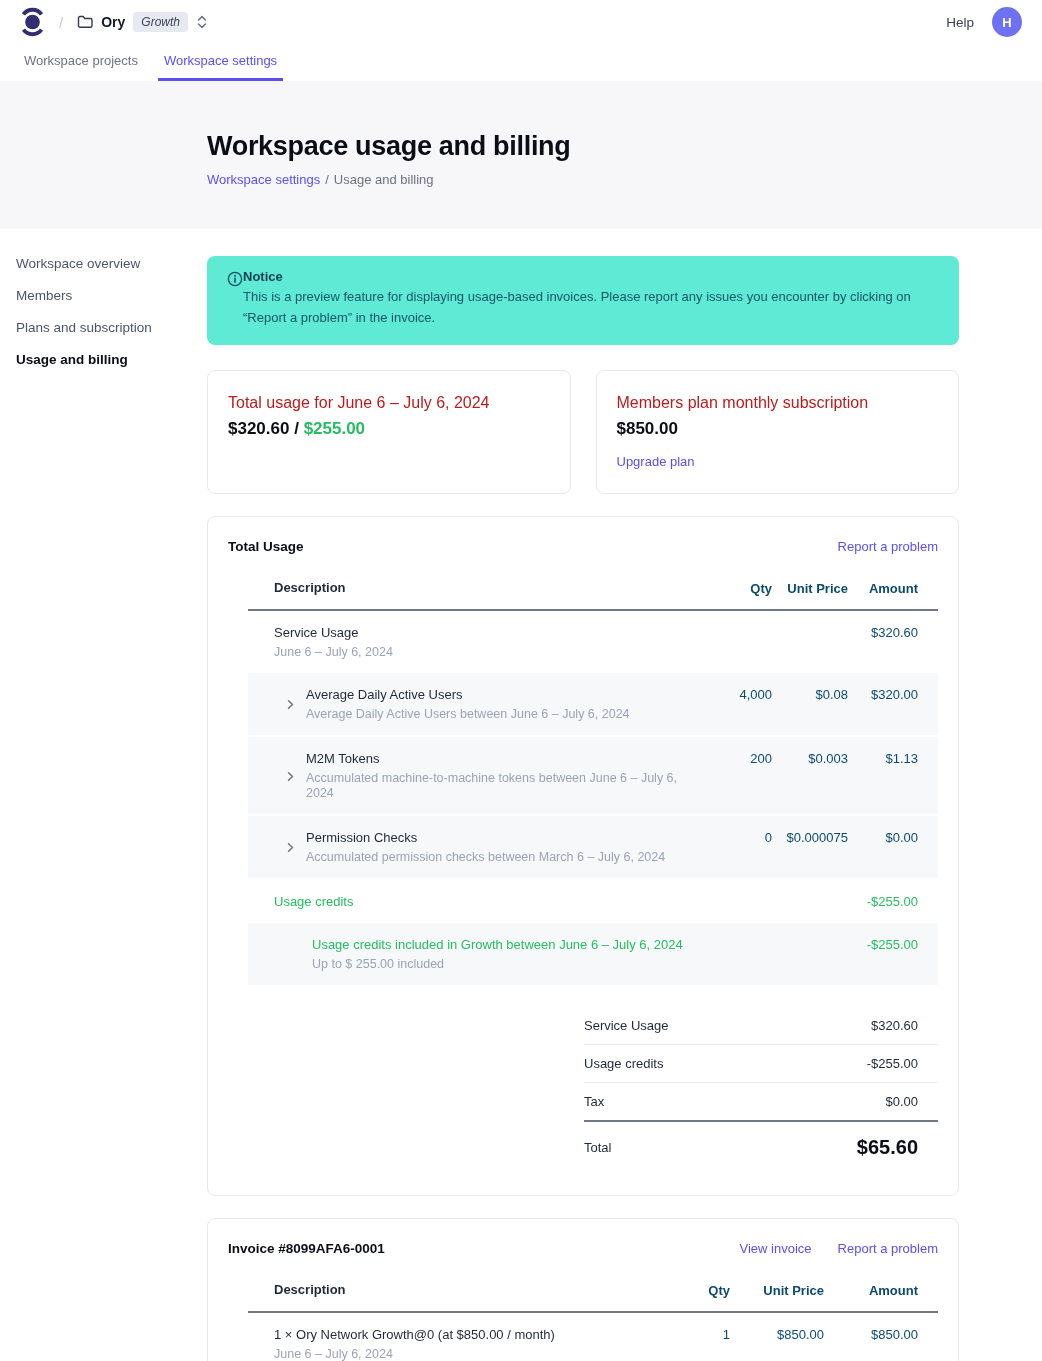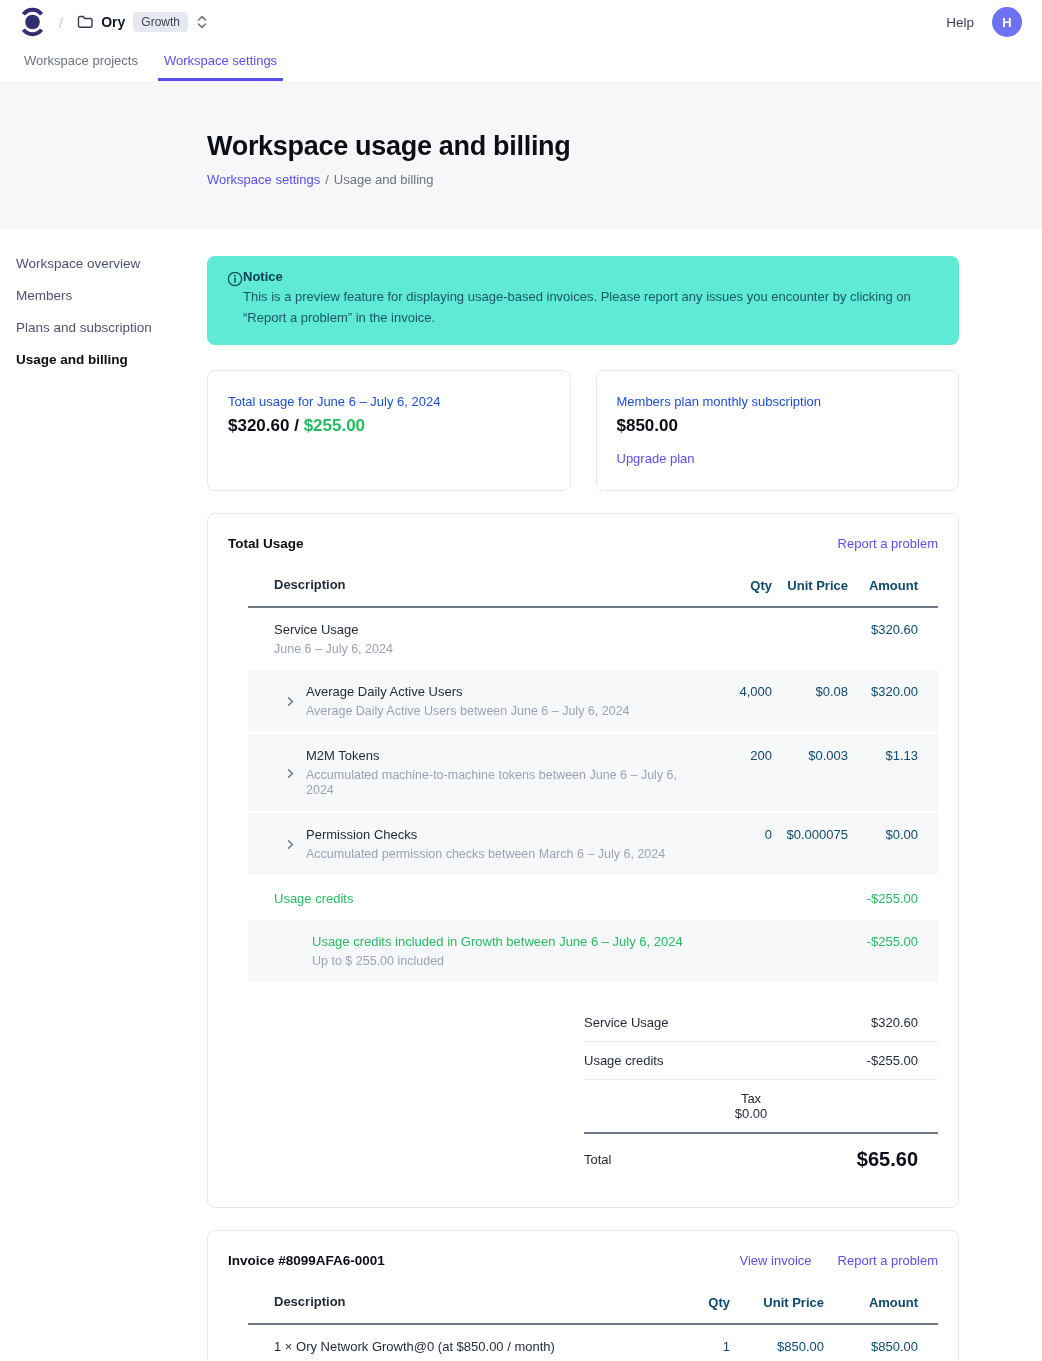--- a/index.html
+++ b/index.html
@@ -5,21 +5,21 @@
   * { box-sizing: border-box; }
   body { margin: 0; background: #ffffff; color: #111827; font-family: "Liberation Sans", sans-serif; }
   .page { width: 1042px; min-height: 1361px; margin: 0 auto; background: #fff; }
 
   
   .app-header { display: flex; align-items: center; height: 44px; padding: 0 20px; background: #fff; }
   .logo { display: flex; align-items: center; cursor: pointer; }
   .slash { color: #c6cbd6; font-size: 15px; margin: 0 14px; }
   .ws { display: flex; align-items: center; gap: 8px; cursor: pointer; }
   .ws-name { font-size: 14px; font-weight: 700; color: #111827; }
-  .badge { background: #e7e9f0; color: #3c4257; font-size: 12px; font-weight: 500; padding: 3px 8px; border-radius: 4px; }
+  .badge { background: #e7e9f0; color: #3c4257; font-size: 12px; font-weight: 500; padding: 3px 8px; border-radius: 4px; font-style: italic; }
   .spacer { flex: 1; }
   .help { font-size: 13.5px; color: #374151; margin-right: 18px; text-decoration: none; cursor: pointer; }
   .avatar { width: 30px; height: 30px; border-radius: 50%; background: #6d71f2; color: #fff; display: flex; align-items: center; justify-content: center; font-size: 13px; font-weight: 600; cursor: pointer; }
 
   
   .tabs { display: flex; gap: 14px; padding: 0 18px; background: #fff; }
   .tab { font-size: 13px; color: #6b7280; padding: 9px 6px 10px; border-bottom: 3px solid transparent; cursor: pointer; text-decoration: none; }
   .tab.active { color: #5a4ff1; border-bottom-color: #5a4ff1; font-weight: 500; }
 
   
@@ -38,21 +38,21 @@
 
   
   .notice { background: #5eead4; border-radius: 8px; padding: 13px 20px 16px; display: flex; }
   .notice .ic { flex-shrink: 0; margin-top: 2px; }
   .notice-title { font-size: 13px; font-weight: 700; color: #0e3f50; }
   .notice-body { font-size: 13px; line-height: 1.6; color: #1a5669; margin-top: 3px; max-width: 672px; }
 
   
   .cards { display: flex; gap: 25px; margin-top: 25px; }
   .card { flex: 1; border: 1px solid #e6e8ec; border-radius: 8px; padding: 23px 20px; min-height: 109px; background: #fff; }
-  .card-label { font-size: 13px; color: #1d4ed8; }
+  .card-label { font-size: 16px; color: #b91c1c; }
   .card-value { font-size: 17px; font-weight: 600; color: #0b0d17; margin-top: 7px; }
   .green { color: #24bd61; }
   .link { font-size: 13px; color: #5a4ff1; text-decoration: none; cursor: pointer; }
   .card .link { display: inline-block; margin-top: 15px; }
 
   
   .panel { border: 1px solid #e6e8ec; border-radius: 8px; margin-top: 22px; padding: 22px 20px 36px; background: #fff; }
   .panel-head { display: flex; justify-content: space-between; align-items: center; }
   .panel-title { font-size: 13.5px; font-weight: 700; color: #0b0d17; }
   .panel-links { display: flex; gap: 26px; }
@@ -74,21 +74,21 @@
   .row-sub { font-size: 12.5px; color: #9aa3b5; margin-top: 4px; line-height: 15px; }
   .gray { background: #f7f8fa; margin-bottom: 2px; padding-left: 11px; }
   .chev { display: inline-flex; align-self: center; margin-top: 2px; cursor: pointer; }
   .indent .col-desc { padding-left: 27px; }
   .green-row .row-title, .green-row .col-amount { color: #24bd61; }
   .line-row { border-bottom: 1px solid #eceef2; }
 
   
   .summary { width: 354px; margin-left: auto; margin-top: 22px; }
   .sum-row { display: flex; justify-content: space-between; align-items: center; padding: 11px 20px 11px 0; border-bottom: 1px solid #e9ebef; }
-  .sum-row.pre-total { border-bottom: 2px solid #70798a; flex-direction: column; }
+  .sum-row.pre-total { border-bottom: 2px solid #70798a; }
   .sum-label { font-size: 13px; color: #1f2937; white-space: nowrap; }
   .sum-value { font-size: 13px; color: #1f2937; }
   .total-row { display: flex; justify-content: space-between; align-items: center; padding: 14px 20px 0 0; }
   .total-label { font-size: 13px; color: #1f2937; }
   .total-value { font-size: 20px; font-weight: 700; color: #0b0d17; }
 </style>
 </head>
 <body>
 
 <div class="page">

